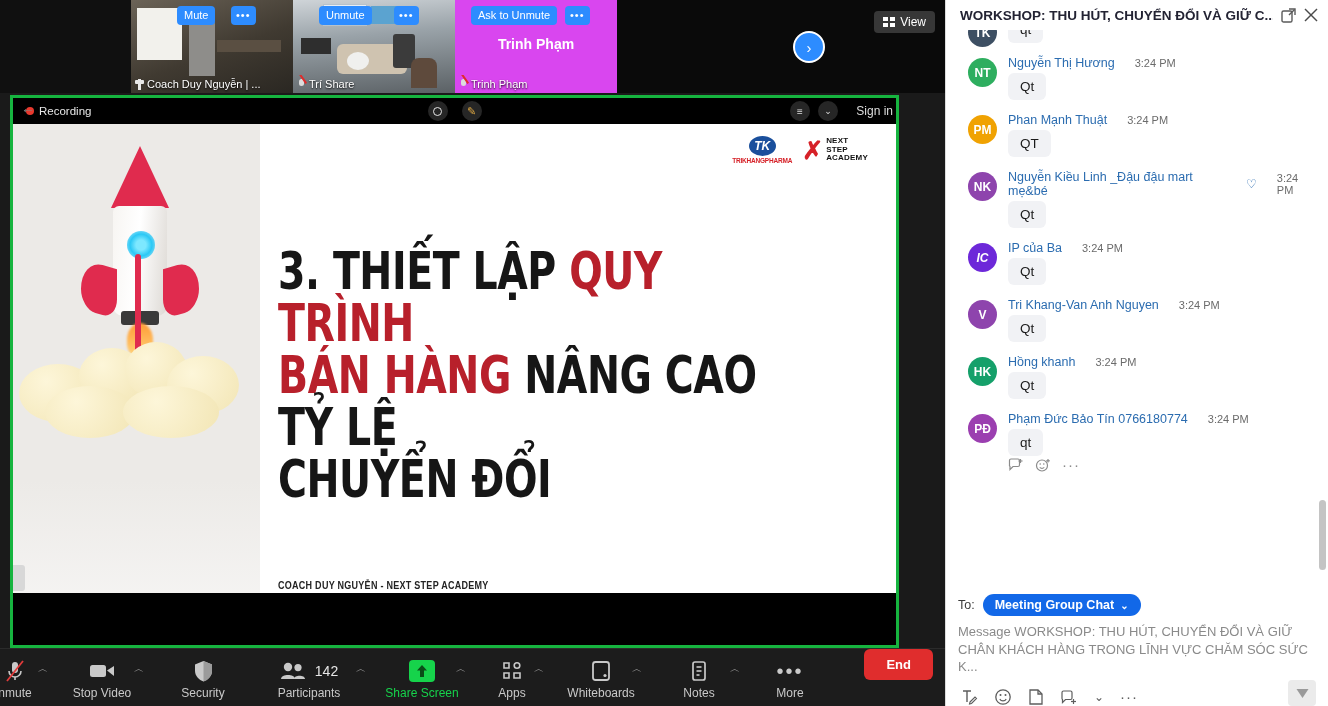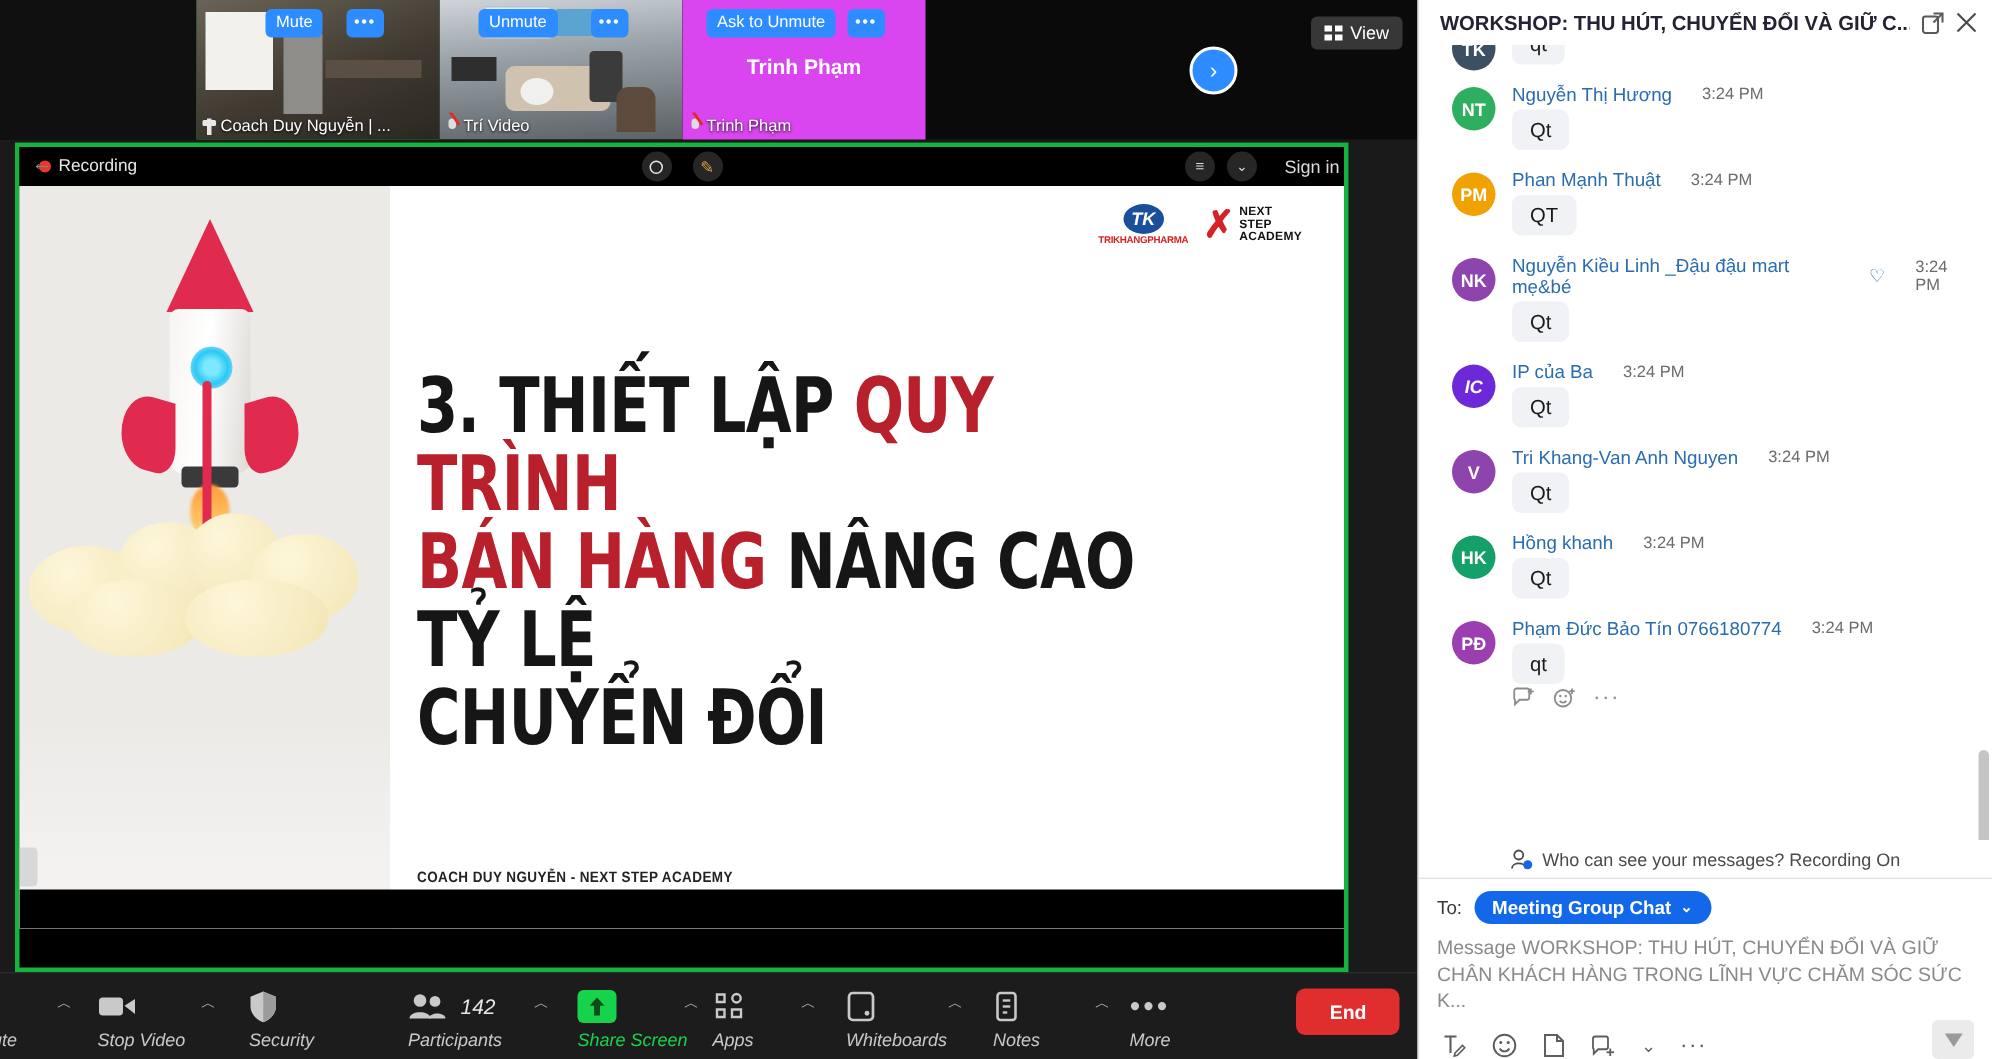--- a/index.html
+++ b/index.html
@@ -185,31 +185,31 @@
     background: #d8d8d8; border-radius: 0 3px 3px 0;
   }
 
   
   #toolbar {
     position: absolute; left: 0; bottom: 0; width: 945px; height: 58px;
     background: #1c1c1c; border-top: 1px solid #2b2b2b;
   }
   .tb-item {
     position: absolute; bottom: 6px; display: flex;
-    flex-direction: column; align-items: flex-start; cursor: pointer;
-    color: #c9c9c9; font-size: 12px; width: 74px; font-style: italic;
+    flex-direction: column; align-items: center; cursor: pointer;
+    color: #c9c9c9; font-size: 12px; width: 74px;
   }
   .tb-ico { height: 24px; display: flex; align-items: center; justify-content: center; }
   .tb-label { margin-top: 3px; white-space: nowrap; }
   .caret {
     position: absolute; bottom: 30px; color: #b9b9b9; font-size: 10px;
     cursor: pointer;
   }
   #end-btn {
-    position: absolute; right: 12px; bottom: 16px;
+    position: absolute; right: 12px; bottom: 26px;
     background: #e02d2d; color: #fff; font-size: 13px; font-weight: bold;
     border: none; border-radius: 6px; padding: 8px 22px; cursor: pointer;
   }
 
   
   #chat-panel {
     position: absolute; right: 0; top: 0; width: 383px; height: 706px;
     background: #fff; border-left: 1px solid #dcdcdc;
     display: flex; flex-direction: column;
   }
@@ -306,21 +306,21 @@
         <div style="position:absolute;left:8px;top:38px;width:30px;height:16px;background:#2e2e2e;"></div>
         <div style="position:absolute;left:44px;top:44px;width:70px;height:30px;background:#cfc3b0;border-radius:6px;"></div>
         <div style="position:absolute;left:54px;top:52px;width:22px;height:18px;background:#f0f0ee;border-radius:50%;"></div>
         <div style="position:absolute;left:100px;top:34px;width:22px;height:34px;background:#3b3b3b;border-radius:3px;"></div>
         <div style="position:absolute;left:118px;top:58px;width:26px;height:30px;background:#5e4a3c;border-radius:8px 8px 0 0;"></div>
       </div>
       <button class="tbtn" style="left:26px;">Unmute</button>
       <div class="tdots" style="left:101px;">•••</div>
       <div class="thumb-name">
         <span class="mic-off"></span>
-        <span>Trí Video</span>
+        <span>Trí Share</span>
       </div>
     </div>
 
     <div class="thumb" style="background:#d946ef;">
       <button class="tbtn" style="left:16px;">Ask to Unmute</button>
       <div class="tdots" style="left:110px;">•••</div>
       <div class="thumb-centername">Trinh Phạm</div>
       <div class="thumb-name">
         <span class="mic-off"></span>
         <span>Trinh Phạm</span>
@@ -632,28 +632,20 @@
           <line x1="13" y1="1" x2="13" y2="4.6" stroke="#8b8b8b" stroke-width="1.2"></line>
           <line x1="11.2" y1="2.8" x2="14.8" y2="2.8" stroke="#8b8b8b" stroke-width="1.2"></line>
         </svg>
       </span>
       <span class="act-ico" style="font-size:15px;line-height:.8;letter-spacing:1px;">···</span>
     </div>
 
     <div id="chat-scrollbar"></div>
   </div>
 
-  <div id="who-sees">
-    <svg width="15" height="14" viewBox="0 0 15 14">
-      <circle cx="5.5" cy="4" r="3" fill="none" stroke="#4a4a4a" stroke-width="1.2"></circle>
-      <path d="M1 13 C1 8.5 10 8.5 10 13" fill="none" stroke="#4a4a4a" stroke-width="1.2"></path>
-      <circle cx="11.5" cy="10.5" r="3" fill="#1268e8"></circle>
-    </svg>
-    <span>Who can see your messages? Recording On</span>
-  </div>
 
   <div id="compose">
     <div id="to-row">
       <span id="to-label">To:</span>
       <div id="to-pill">
         <span>Meeting Group Chat</span>
         <span style="font-size:10px;">⌄</span>
       </div>
     </div>
     <div id="msg-input">Message WORKSHOP: THU HÚT, CHUYỂN ĐỔI VÀ GIỮ CHÂN KHÁCH HÀNG TRONG LĨNH VỰC CHĂM SÓC SỨC K...</div>

